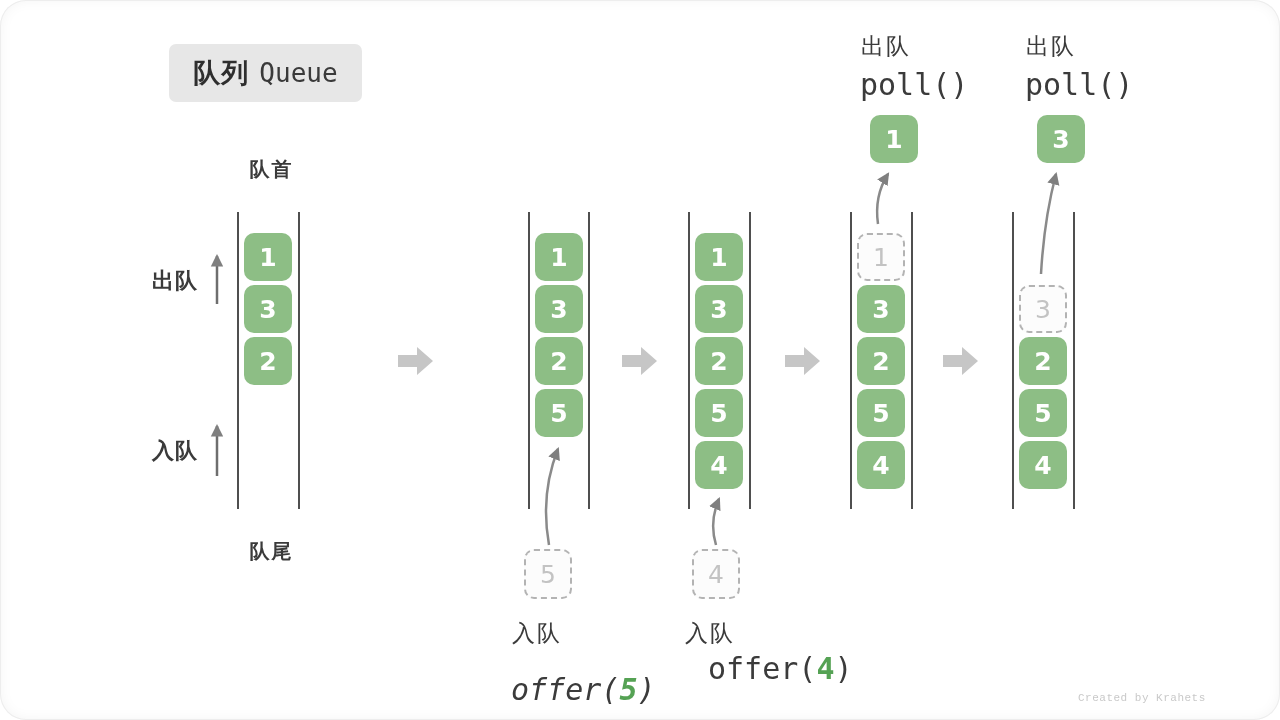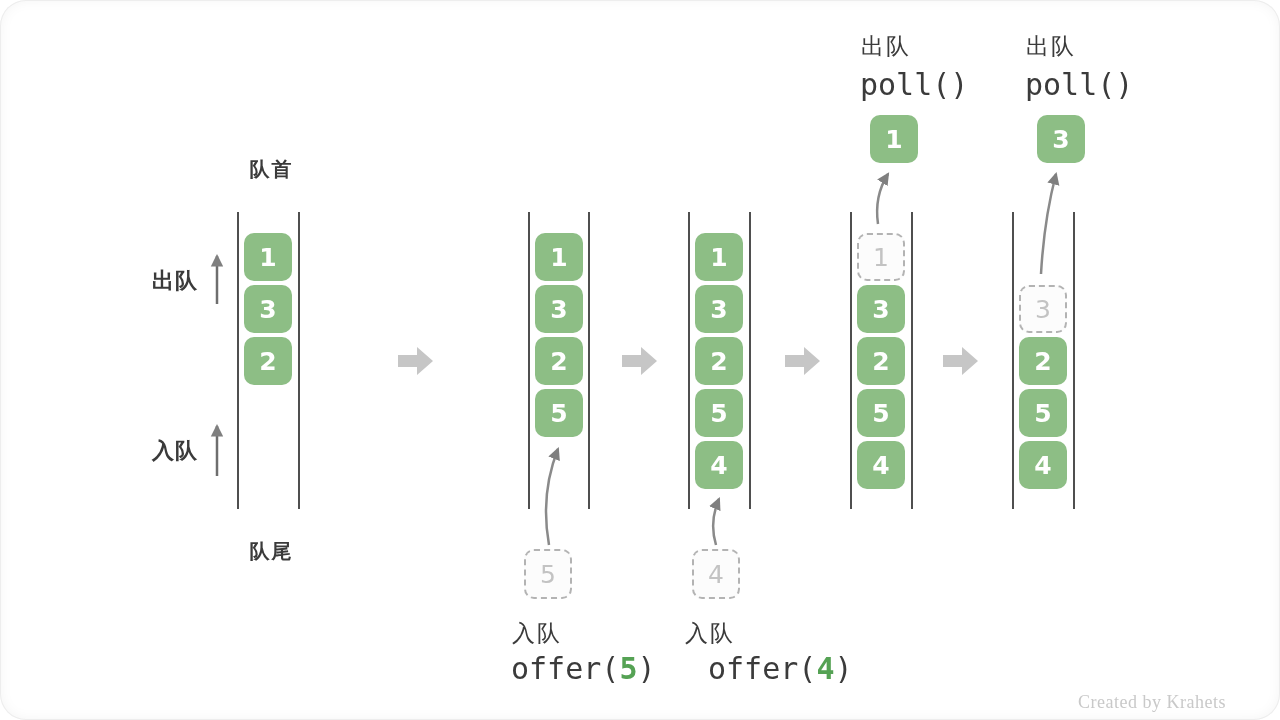--- a/index.html
+++ b/index.html
@@ -32,32 +32,36 @@
 
   
   .cell { position:absolute; width:48px; height:48px; border-radius:10px;
           background:#8dbe85; color:#ffffff; display:flex; align-items:center;
           justify-content:center; font-size:25px; font-weight:bold;
           font-family:"DejaVu Sans", sans-serif; }
   .cell.ghost { background:#fcfcfc; border:2.5px dashed #b3b3b3; color:#c3c3c3;
                 font-weight:normal; }
   .cell.staged { height:50px; }
 
-  .watermark { position:absolute; left:1078px; top:692px; font-size:18px;
-               color:#c9c9c9; font-family:Liberation Serif, serif;
+  .watermark { position:absolute; left:1078px; top:692px; font-size:11px;
+               color:#c9c9c9; font-family:Liberation Mono, monospace;
                letter-spacing:0.5px; }
 
   svg.overlay { position:absolute; left:0; top:0; width:1280px; height:720px;
                 pointer-events:none; }
 </style>
 </head>
 <body>
 
 <div class="canvas">
 
+  <div class="badge">
+    <span class="zh">队列</span>
+    <span class="en">Queue</span>
+  </div>
 
   <div class="lbl lbl-big" style="left:229px; top:156px;">队首</div>
   <div class="lbl lbl-big" style="left:229px; top:538px;">队尾</div>
 
   <div class="lbl lbl-side" style="left:146px; top:266px;">出队</div>
   <div class="lbl lbl-side" style="left:146px; top:436px;">入队</div>
 
   <div class="wall" style="left:237px;"></div>
   <div class="wall" style="left:298px;"></div>
   <div class="wall" style="left:528px;"></div>
@@ -93,21 +97,21 @@
   <div class="cell" style="left:857px; top:441px;">4</div>
   <div class="cell" style="left:870px; top:115px;">1</div>
 
   <div class="cell ghost" style="left:1019px; top:285px;">3</div>
   <div class="cell" style="left:1019px; top:337px;">2</div>
   <div class="cell" style="left:1019px; top:389px;">5</div>
   <div class="cell" style="left:1019px; top:441px;">4</div>
   <div class="cell" style="left:1037px; top:115px;">3</div>
 
   <div class="anno" style="left:512px; top:618px;">入队</div>
-  <div class="code" style="left:511px; top:651px;"><span>offer(</span><span class="green">5</span><span>)</span></div>
+  <div class="code" style="left:511px; top:672px;font-style:italic;"><span>offer(</span><span class="green">5</span><span>)</span></div>
 
   <div class="anno" style="left:685px; top:618px;">入队</div>
   <div class="code" style="left:708px; top:651px;"><span>offer(</span><span class="green">4</span><span>)</span></div>
 
   <div class="anno" style="left:861px; top:31px;">出队</div>
   <div class="code" style="left:860px; top:67px;">poll()</div>
 
   <div class="anno" style="left:1026px; top:31px;">出队</div>
   <div class="code" style="left:1025px; top:67px;">poll()</div>
 

